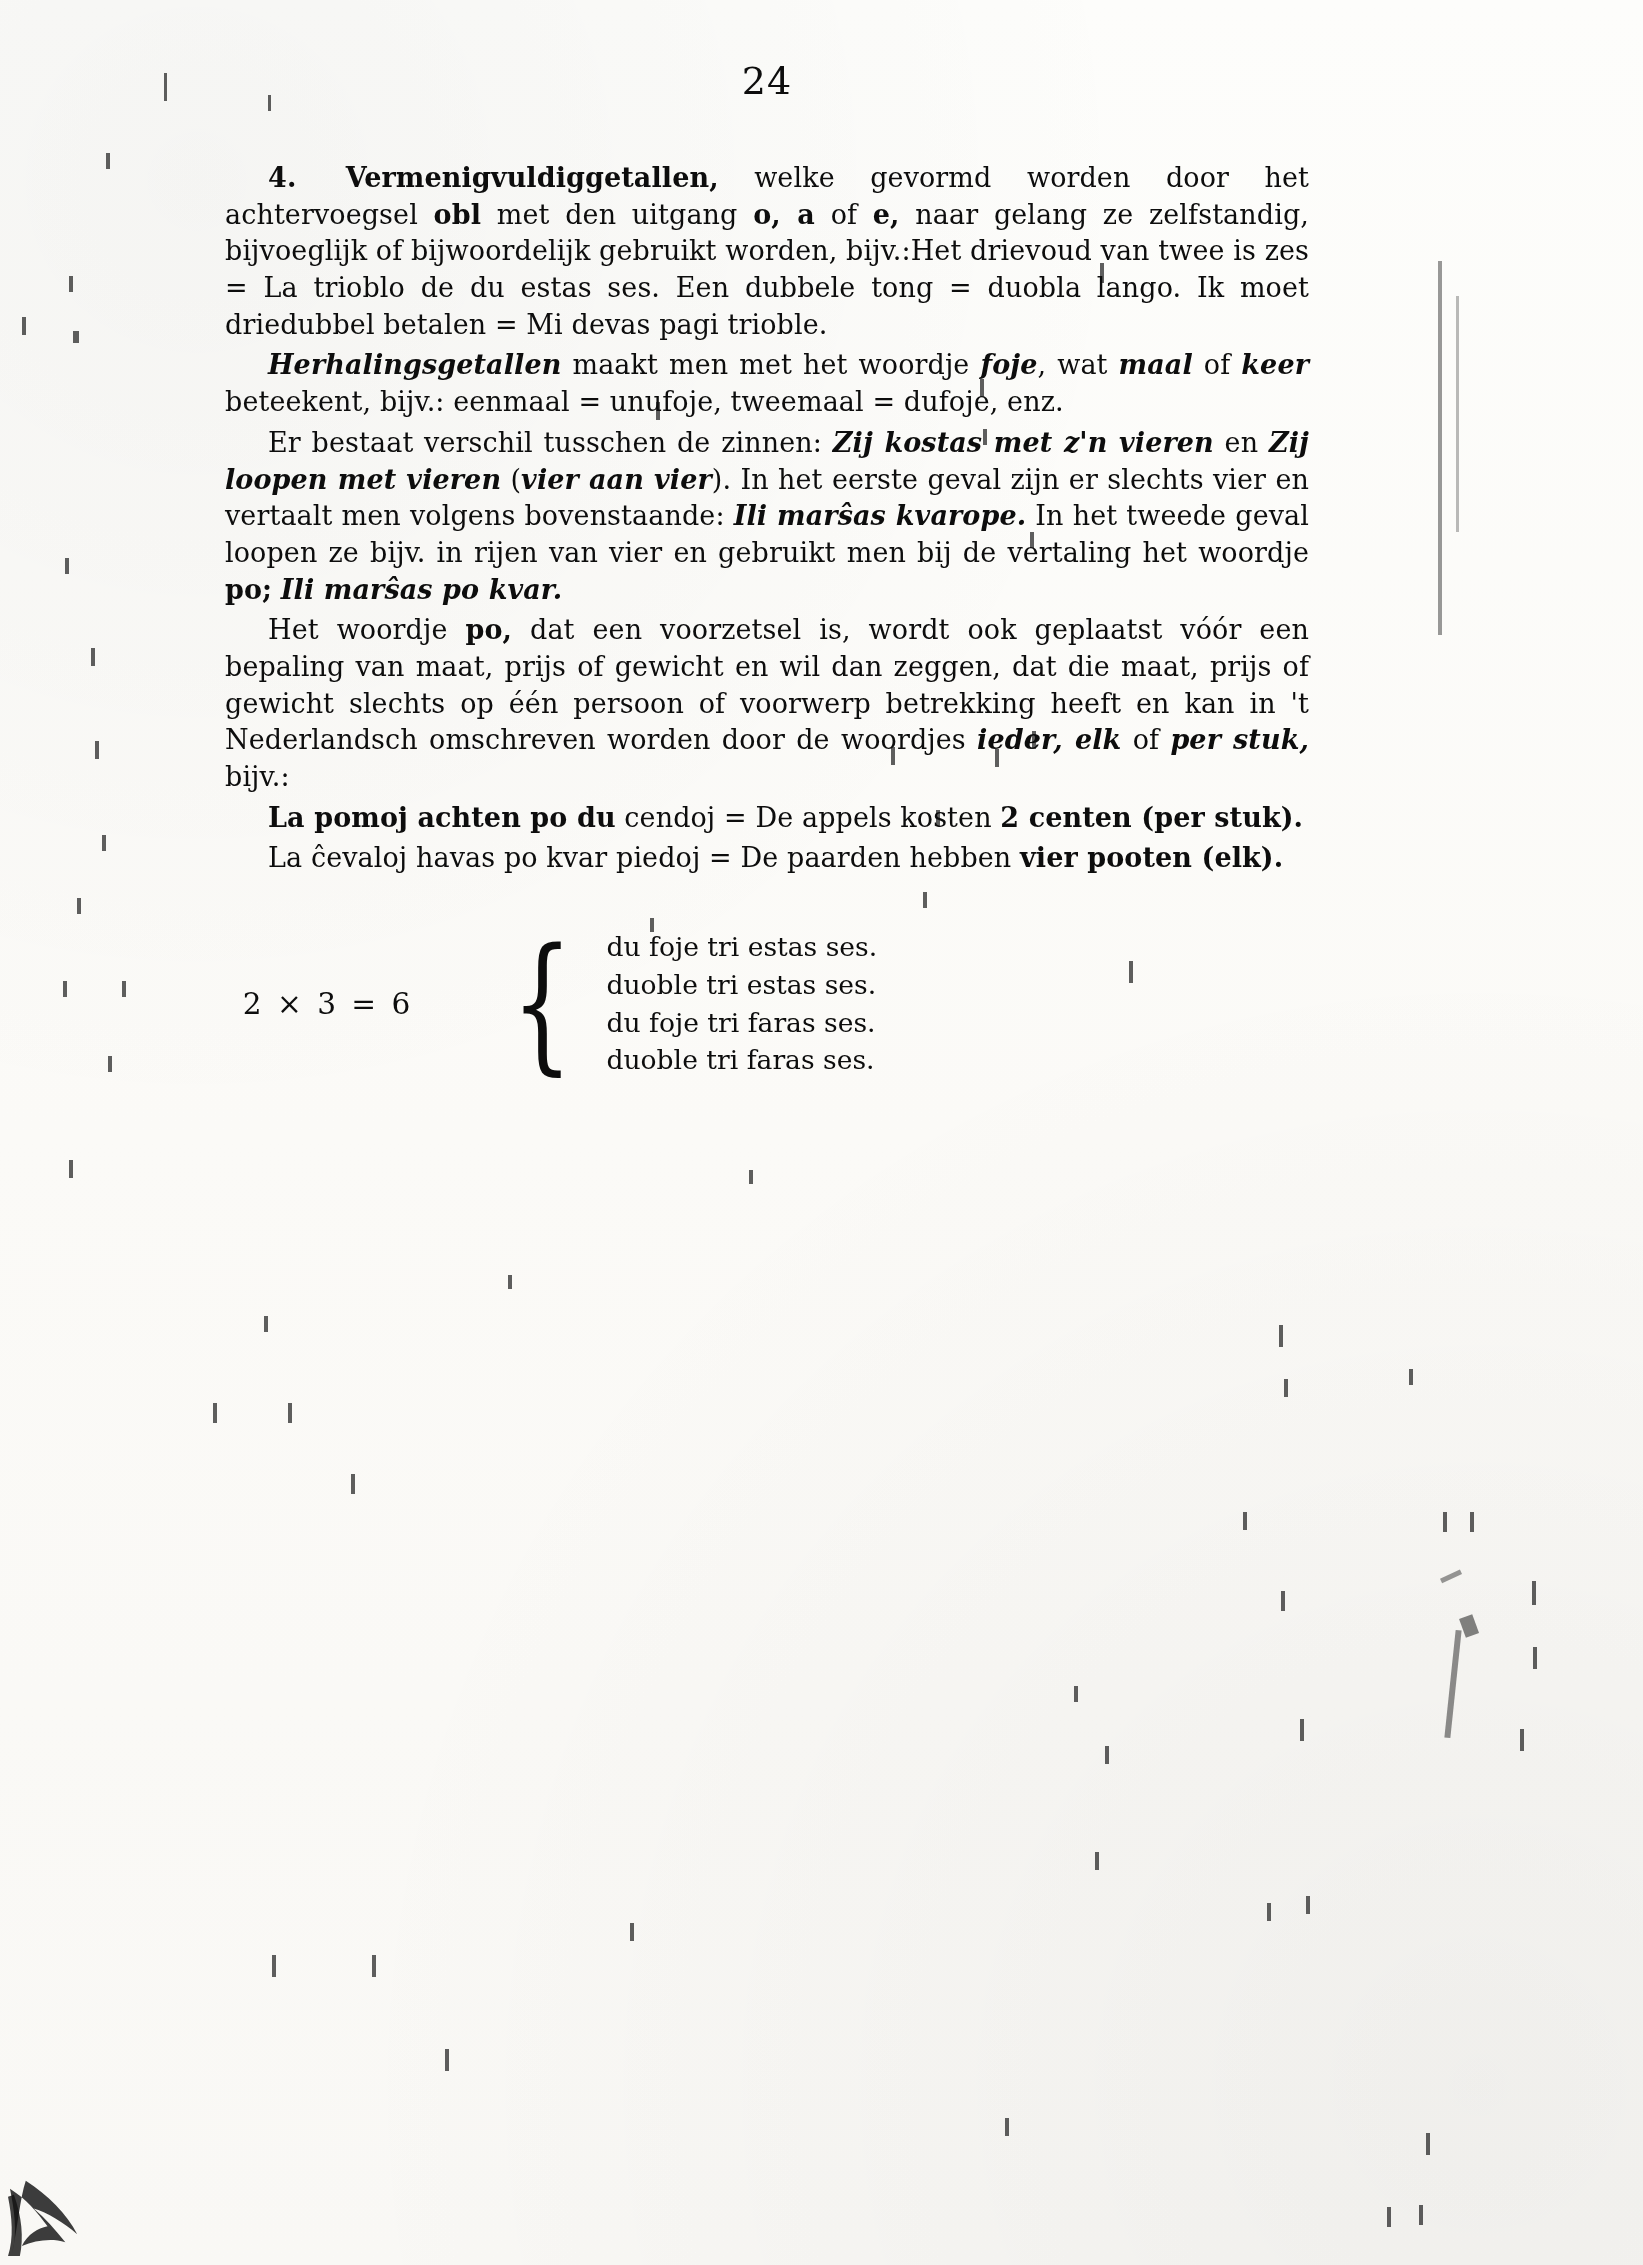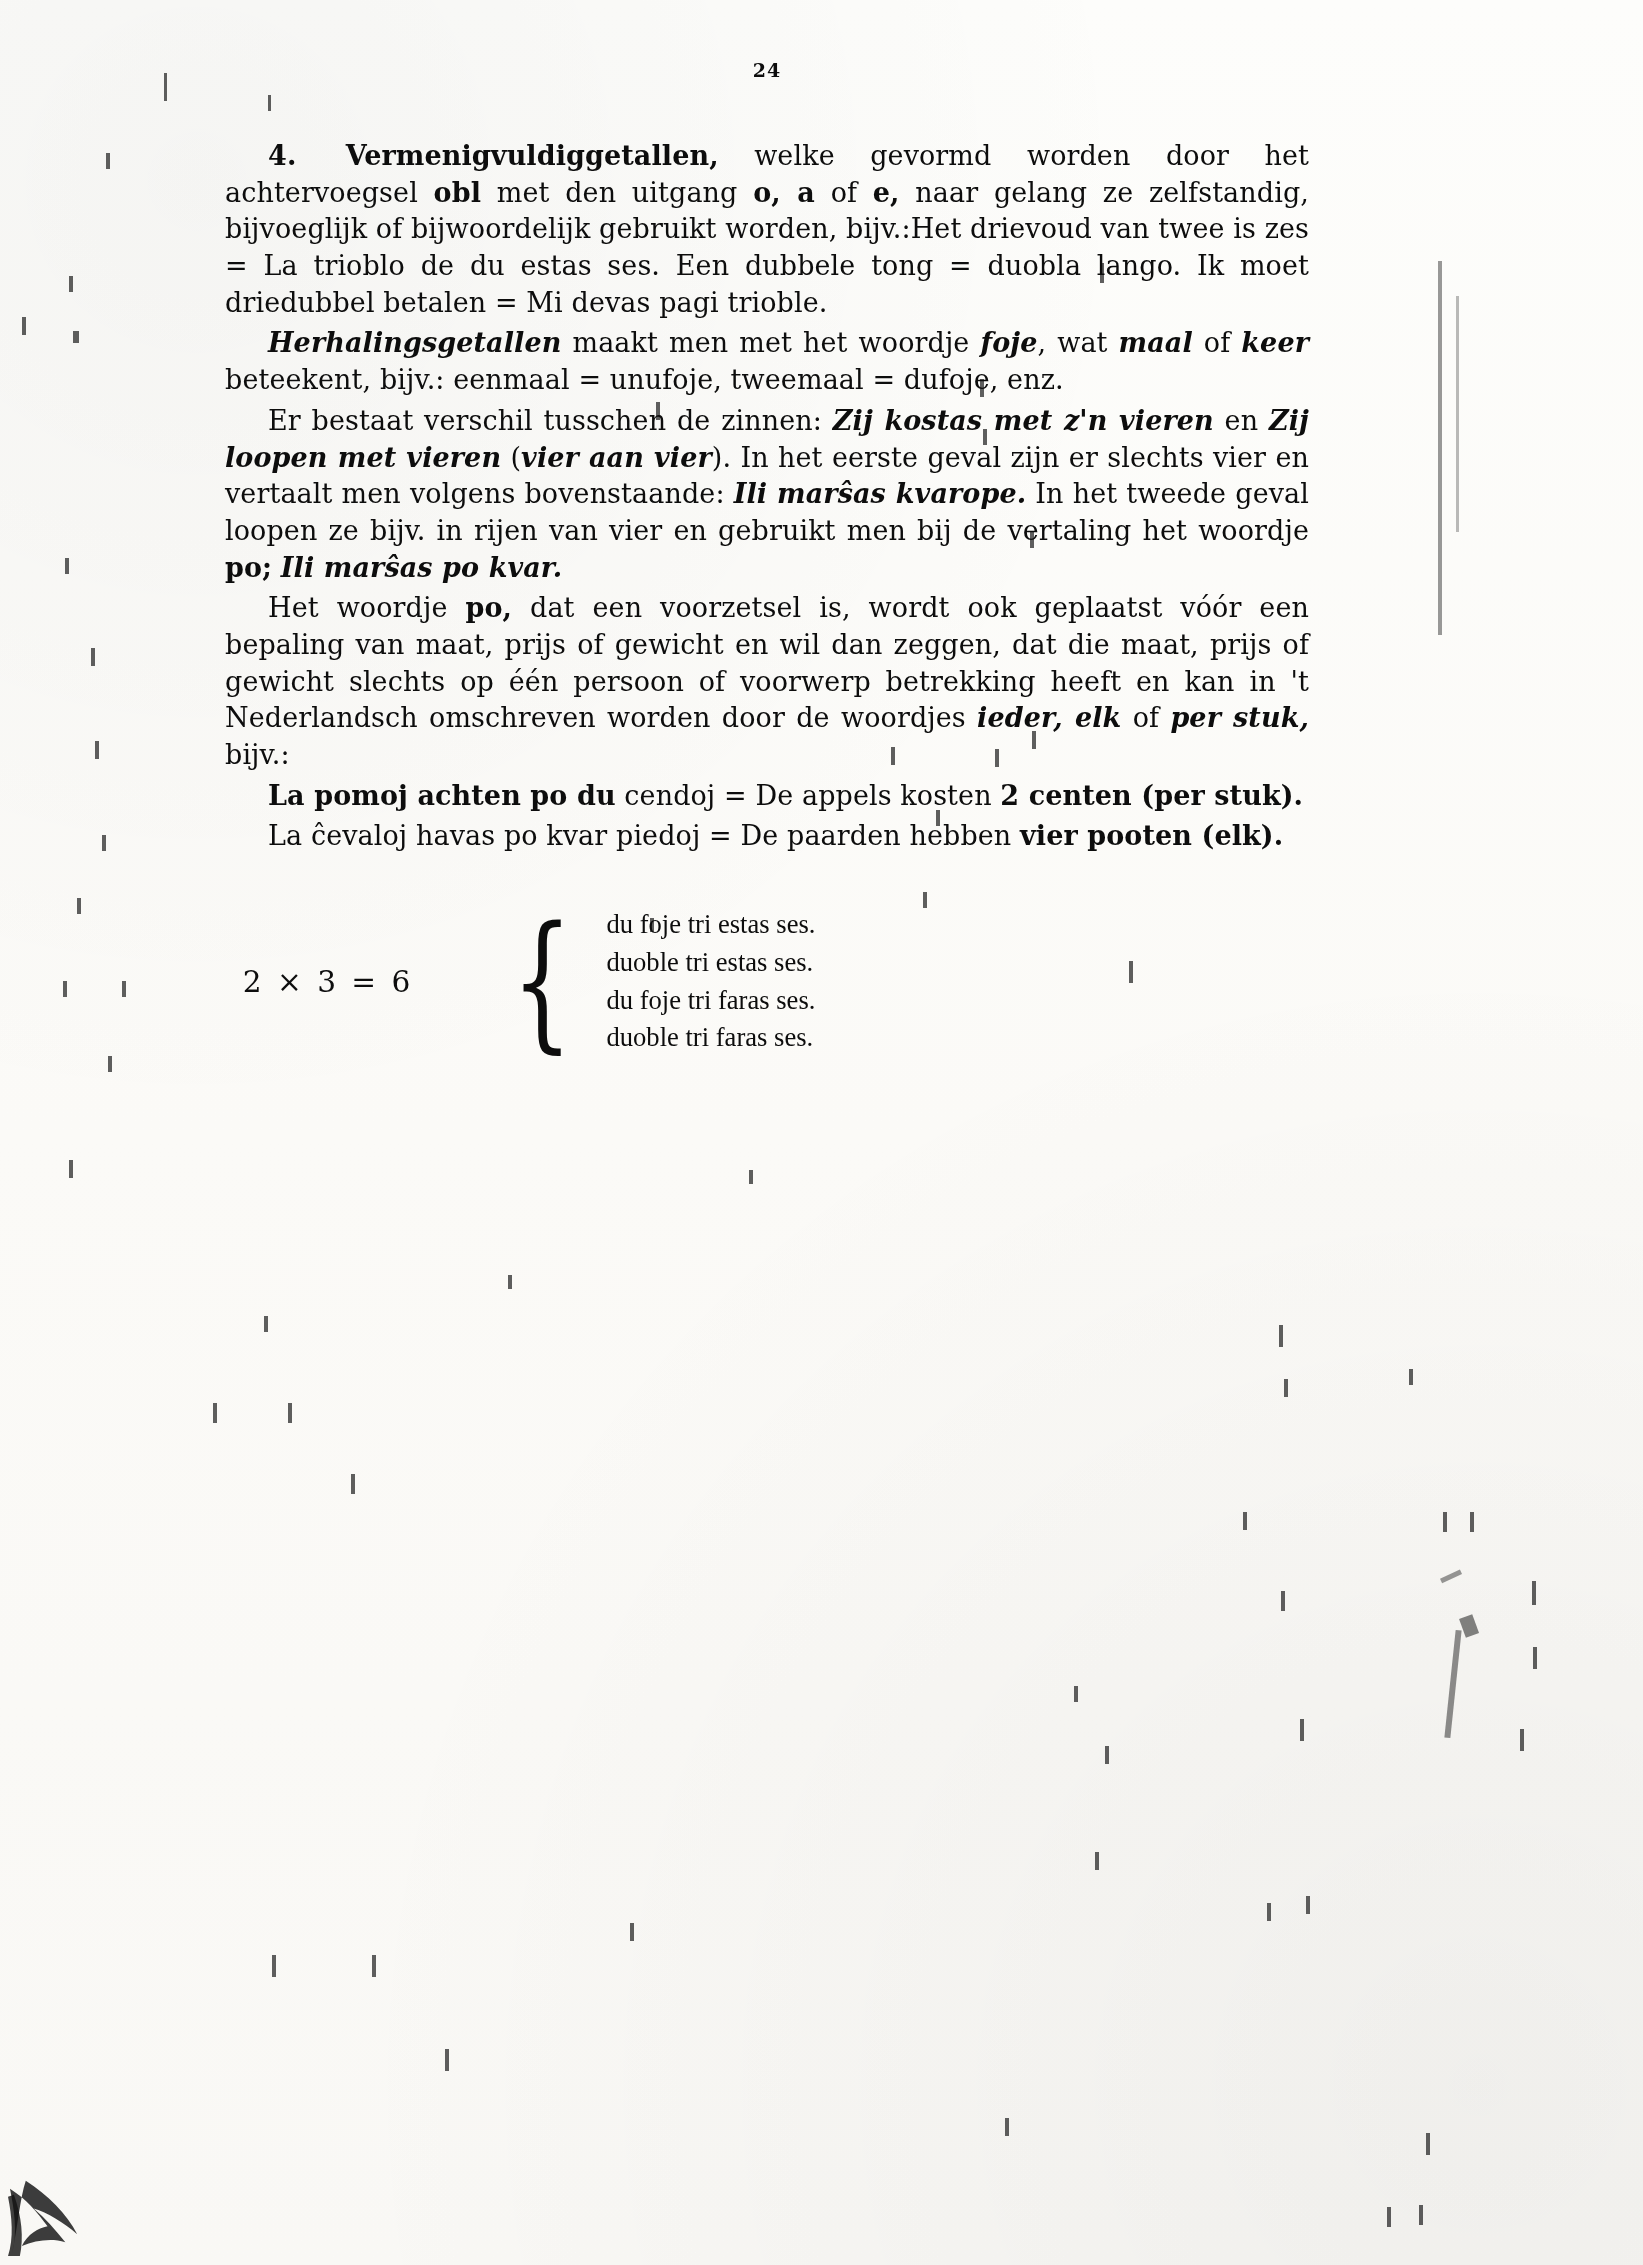--- a/index.html
+++ b/index.html
@@ -28,22 +28,22 @@
 
   .content {
     position: absolute;
     left: 225px;
     top: 59px;
     width: 1084px;
   }
 
   .page-number {
     text-align: center;
-    font-size: 19px;
-    font-weight: bold;
+    font-size: 38px;
+    font-weight: normal;
     letter-spacing: 1px;
     margin: 0 0 57px 0;
     font-family: "DejaVu Serif", serif;
   }
 
   p.para {
     margin: 0 0 3.9px 0;
     font-size: 27px;
     line-height: 1.36;
     text-align: justify;
@@ -78,21 +78,20 @@
     font-size: 148px;
     line-height: 0.72;
     font-family: "DejaVu Serif", serif;
     margin: 0 17.7px 0 5.9px;
     transform: scaleX(0.65);
     display: inline-block;
   }
   .example-lines {
     font-size: 26.6px;
     line-height: 1.42;
-    font-family: Liberation Serif, serif;
   }
   .example-lines div { white-space: nowrap; }
 
   
   .speck {
     position: absolute;
     background: #2a2a2a;
     opacity: 0.75;
   }
   .corner-mark {

